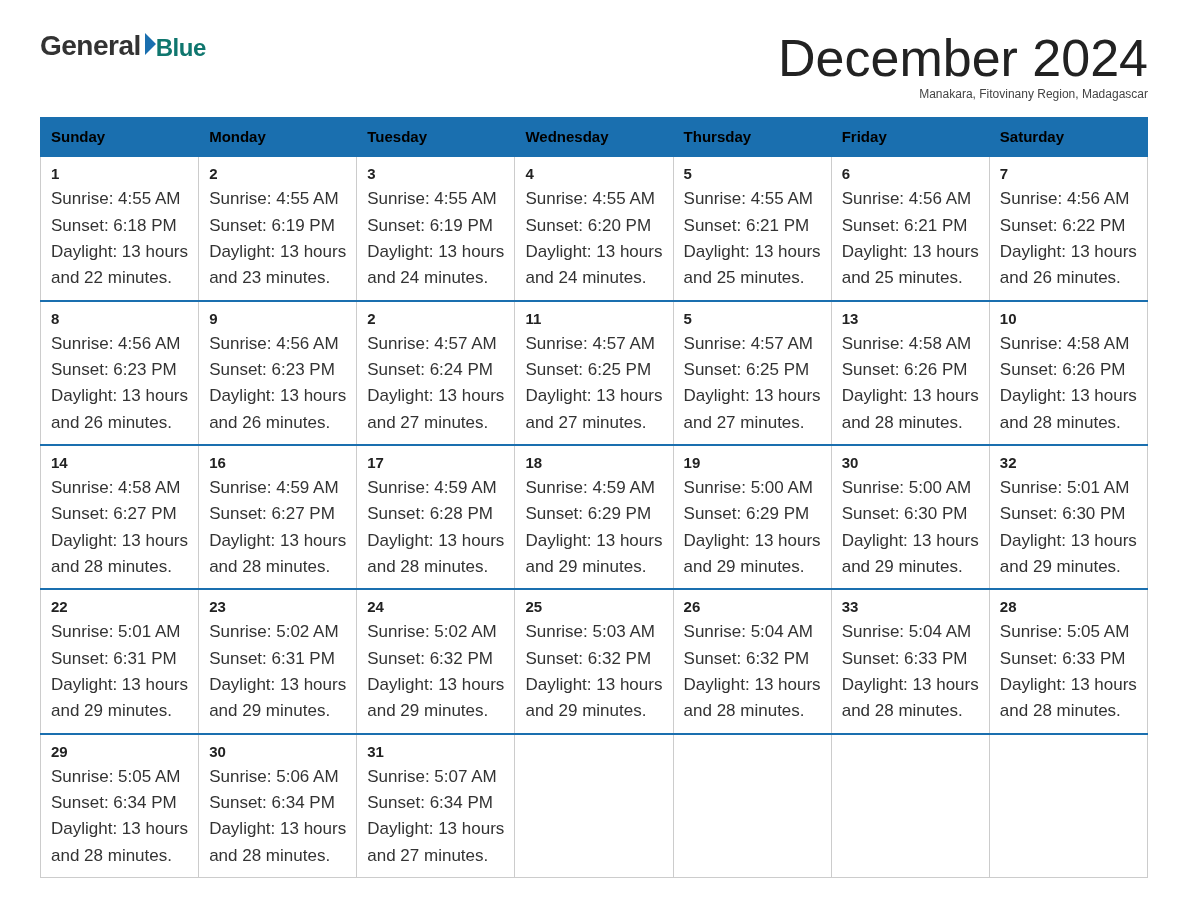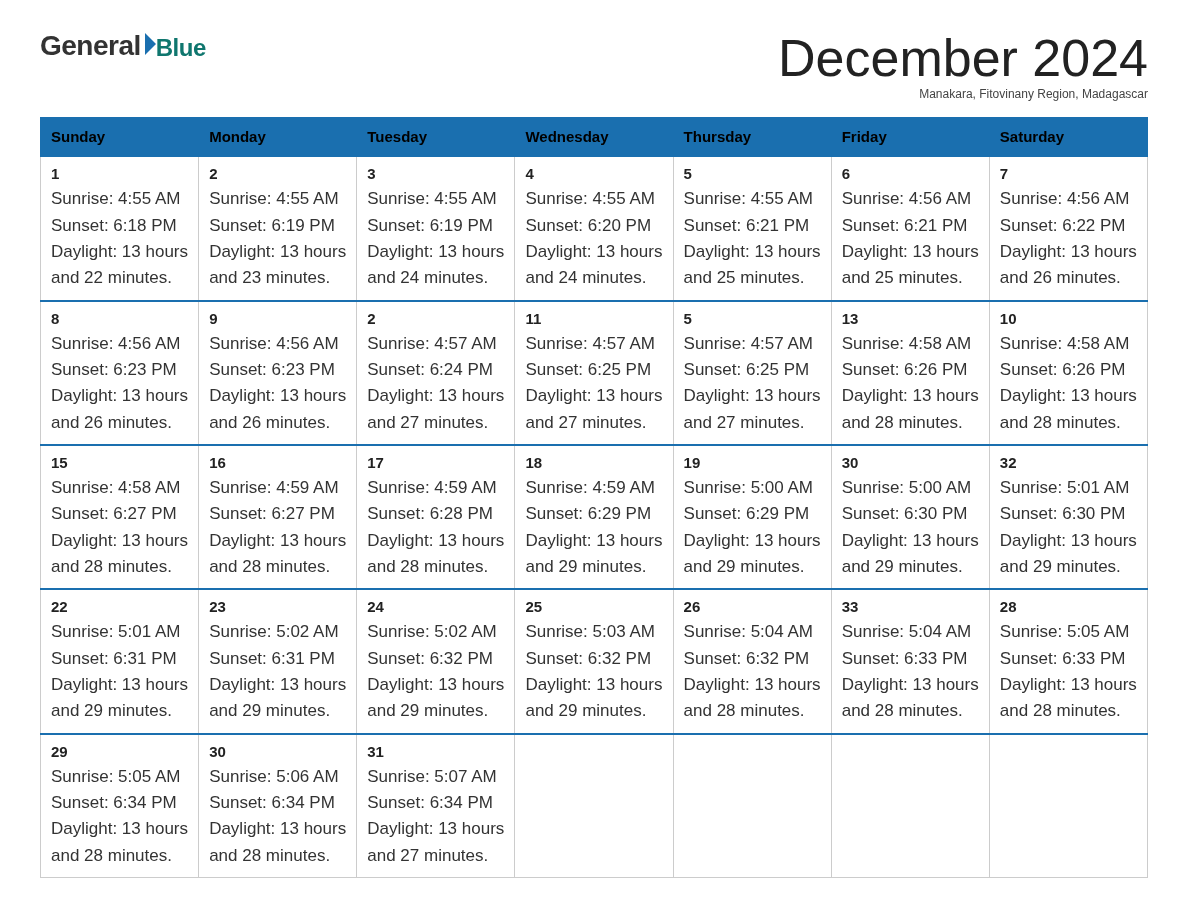--- a/index.html
+++ b/index.html
@@ -182,21 +182,21 @@
         <span class="day-number">13</span>
         <span class="day-info">Sunrise: 4:58 AM<br>Sunset: 6:26 PM<br>Daylight: 13 hours and 28 minutes.</span>
       </td>
         <td>
         <span class="day-number">10</span>
         <span class="day-info">Sunrise: 4:58 AM<br>Sunset: 6:26 PM<br>Daylight: 13 hours and 28 minutes.</span>
       </td>
       </tr>
       <tr>
         <td>
-        <span class="day-number">15</span>
+        <span class="day-number">14</span>
         <span class="day-info">Sunrise: 4:58 AM<br>Sunset: 6:27 PM<br>Daylight: 13 hours and 28 minutes.</span>
       </td>
         <td>
         <span class="day-number">16</span>
         <span class="day-info">Sunrise: 4:59 AM<br>Sunset: 6:27 PM<br>Daylight: 13 hours and 28 minutes.</span>
       </td>
         <td>
         <span class="day-number">17</span>
         <span class="day-info">Sunrise: 4:59 AM<br>Sunset: 6:28 PM<br>Daylight: 13 hours and 28 minutes.</span>
       </td>

